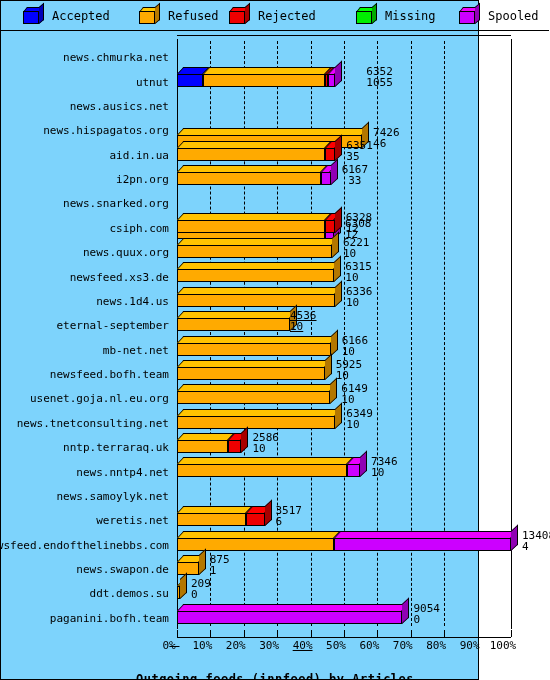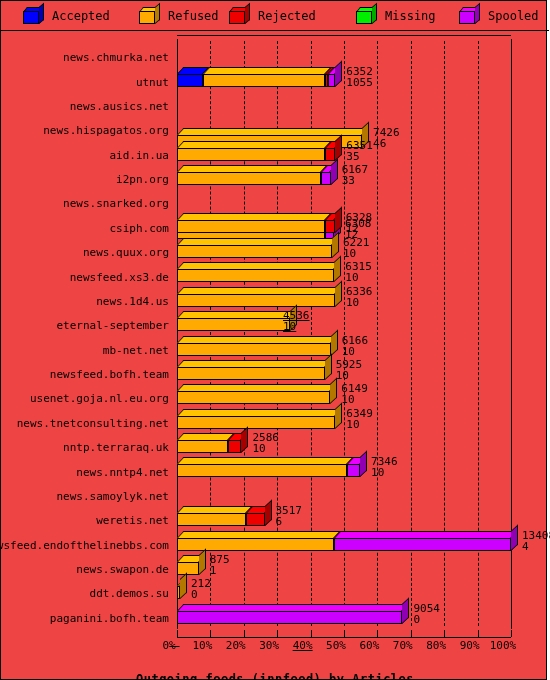--- a/index.html
+++ b/index.html
@@ -4,24 +4,24 @@
 <style>
   html,body{margin:0;padding:0;}
   body{
     width:550px;height:680px;
     background:#ffffff;
     font-family:"DejaVu Sans Mono","Liberation Mono",monospace;
     overflow:hidden;
   }
   #chart-root{
     position:relative;
-    width:547px;height:680px;
+    width:479px;height:680px;
     box-sizing:border-box;
     border:1px solid #000;
-    background:#ef4444;
+    background:#7dd3fc;
   }
   
   #legend{
     position:absolute;left:0;top:0;width:548px;height:30px;
     border-bottom:1px solid #000;
     box-sizing:border-box;
     display:flex;align-items:center;
   }
   .legend-item{display:flex;align-items:center;}
   .legend-cube{
@@ -217,21 +217,21 @@
         <div class="bar-row" style="top: 26.375px; width: 334px;">
           <div class="seg-top" style="left: 0px; width: 26.386px; background: rgb(0, 0, 255);"></div>
           <div class="seg" style="left: 0px; width: 26.386px; background: rgb(0, 0, 255);"></div>
           <div class="seg-top" style="left: 26.386px; width: 121.91px; background: rgb(255, 195, 0);"></div>
           <div class="seg" style="left: 26.386px; width: 121.91px; background: rgb(255, 170, 0);"></div>
           <div class="seg-top" style="left: 148.296px; width: 3.006px; background: rgb(255, 0, 0);"></div>
           <div class="seg" style="left: 148.296px; width: 3.006px; background: rgb(238, 0, 0);"></div>
           <div class="seg-top" style="left: 151.302px; width: 7.014px; background: rgb(235, 0, 255);"></div>
           <div class="seg" style="left: 151.302px; width: 7.014px; background: rgb(204, 0, 255);"></div>
           <div class="seg-side" style="left: 158.316px; background: rgb(143, 0, 179);"></div>
-          <div class="val" style="left: 169.316px; top: -1px;">
+          <div class="val" style="left: 169.316px; top: -1px; padding-left: 20px;">
             <span class="v1">6352</span>
             <span class="v2">1055</span>
           </div>
         </div>
         <div class="bar-row" style="top: 87px; width: 334px; padding-left: 46px;">
           <div class="seg-top" style="left: 0px; width: 185.036px; background: rgb(255, 195, 0);"></div>
           <div class="seg" style="left: 0px; width: 185.036px; background: rgb(255, 170, 0);"></div>
           <div class="seg-side" style="left: 185.036px; background: rgb(179, 119, 0);"></div>
           <div class="val" style="left: 196.036px; top: -1px;">
             <span class="v1">7426</span>
@@ -242,21 +242,21 @@
           <div class="seg-top" style="left: 0px; width: 148.296px; background: rgb(255, 195, 0);"></div>
           <div class="seg" style="left: 0px; width: 148.296px; background: rgb(255, 170, 0);"></div>
           <div class="seg-top" style="left: 148.296px; width: 10.02px; background: rgb(255, 0, 0);"></div>
           <div class="seg" style="left: 148.296px; width: 10.02px; background: rgb(238, 0, 0);"></div>
           <div class="seg-side" style="left: 158.316px; background: rgb(167, 0, 0);"></div>
           <div class="val" style="left: 169.316px; top: -1px;">
             <span class="v1">6351</span>
             <span class="v2">35</span>
           </div>
         </div>
-        <div class="bar-row" style="top: 123.875px; width: 334px;">
+        <div class="bar-row" style="top: 123.875px; width: 334px; text-align: center;">
           <div class="seg-top" style="left: 0px; width: 144.288px; background: rgb(255, 195, 0);"></div>
           <div class="seg" style="left: 0px; width: 144.288px; background: rgb(255, 170, 0);"></div>
           <div class="seg-top" style="left: 144.288px; width: 9.352px; background: rgb(235, 0, 255);"></div>
           <div class="seg" style="left: 144.288px; width: 9.352px; background: rgb(204, 0, 255);"></div>
           <div class="seg-side" style="left: 153.64px; background: rgb(143, 0, 179);"></div>
           <div class="val" style="left: 164.64px; top: -1px;">
             <span class="v1">6167</span>
             <span class="v2">33</span>
           </div>
         </div>
@@ -306,21 +306,21 @@
           <div class="seg-side" style="left: 157.982px; background: rgb(179, 119, 0);"></div>
           <div class="val" style="left: 168.982px; top: -1px;">
             <span class="v1">6336</span>
             <span class="v2">10</span>
           </div>
         </div>
         <div class="bar-row" style="top: 270.125px; width: 334px;">
           <div class="seg-top" style="left: 0px; width: 112.892px; background: rgb(255, 195, 0);"></div>
           <div class="seg" style="left: 0px; width: 112.892px; background: rgb(255, 170, 0);"></div>
           <div class="seg-side" style="left: 112.892px; background: rgb(179, 119, 0);"></div>
-          <div class="val" style="left: 106px; top: -1px; text-decoration: underline;">
+          <div class="val" style="left: 113px; top: -1px; text-decoration: underline;">
             <span class="v1">4536</span>
             <span class="v2">10</span>
           </div>
         </div>
         <div class="bar-row" style="top: 294.5px; width: 334px;">
           <div class="seg-top" style="left: 0px; width: 153.64px; background: rgb(255, 195, 0);"></div>
           <div class="seg" style="left: 0px; width: 153.64px; background: rgb(255, 170, 0);"></div>
           <div class="seg-side" style="left: 153.64px; background: rgb(179, 119, 0);"></div>
           <div class="val" style="left: 164.64px; top: -1px;">
             <span class="v1">6166</span>
@@ -405,21 +405,21 @@
           <div class="val" style="left: 32.71px; top: -1px;">
             <span class="v1">875</span>
             <span class="v2">1</span>
           </div>
         </div>
         <div class="bar-row" style="top: 538.25px; width: 334px;">
           <div class="seg-top" style="left: 0px; width: 3.006px; background: rgb(255, 195, 0);"></div>
           <div class="seg" style="left: 0px; width: 3.006px; background: rgb(255, 170, 0);"></div>
           <div class="seg-side" style="left: 3.006px; background: rgb(179, 119, 0);"></div>
           <div class="val" style="left: 14.006px; top: -1px;">
-            <span class="v1">212</span>
+            <span class="v1">209</span>
             <span class="v2">0</span>
           </div>
         </div>
         <div class="bar-row" style="top: 562.625px; width: 334px;">
           <div class="seg-top" style="left: 0px; width: 225.45px; background: rgb(235, 0, 255);"></div>
           <div class="seg" style="left: 0px; width: 225.45px; background: rgb(204, 0, 255);"></div>
           <div class="seg-side" style="left: 225.45px; background: rgb(143, 0, 179);"></div>
           <div class="val" style="left: 236.45px; top: -1px;">
             <span class="v1">9054</span>
             <span class="v2">0</span>

